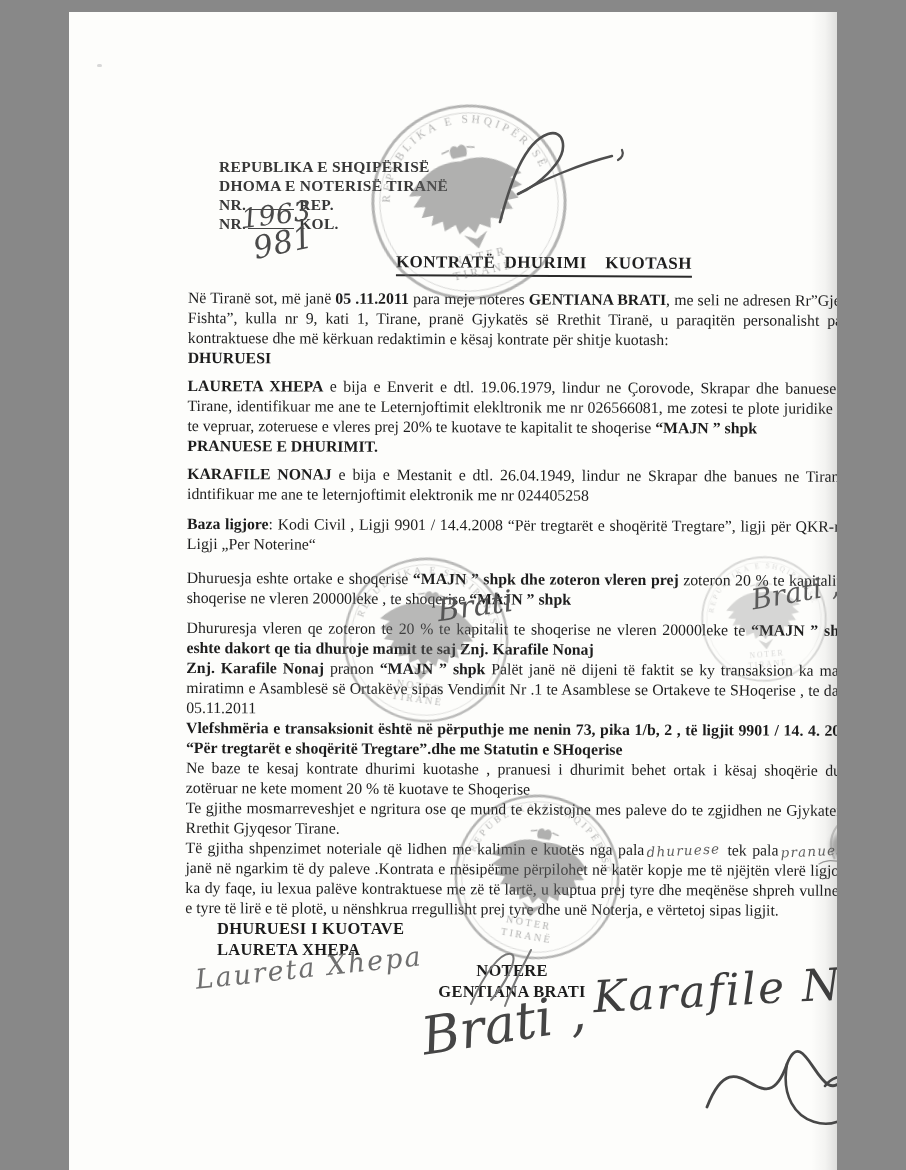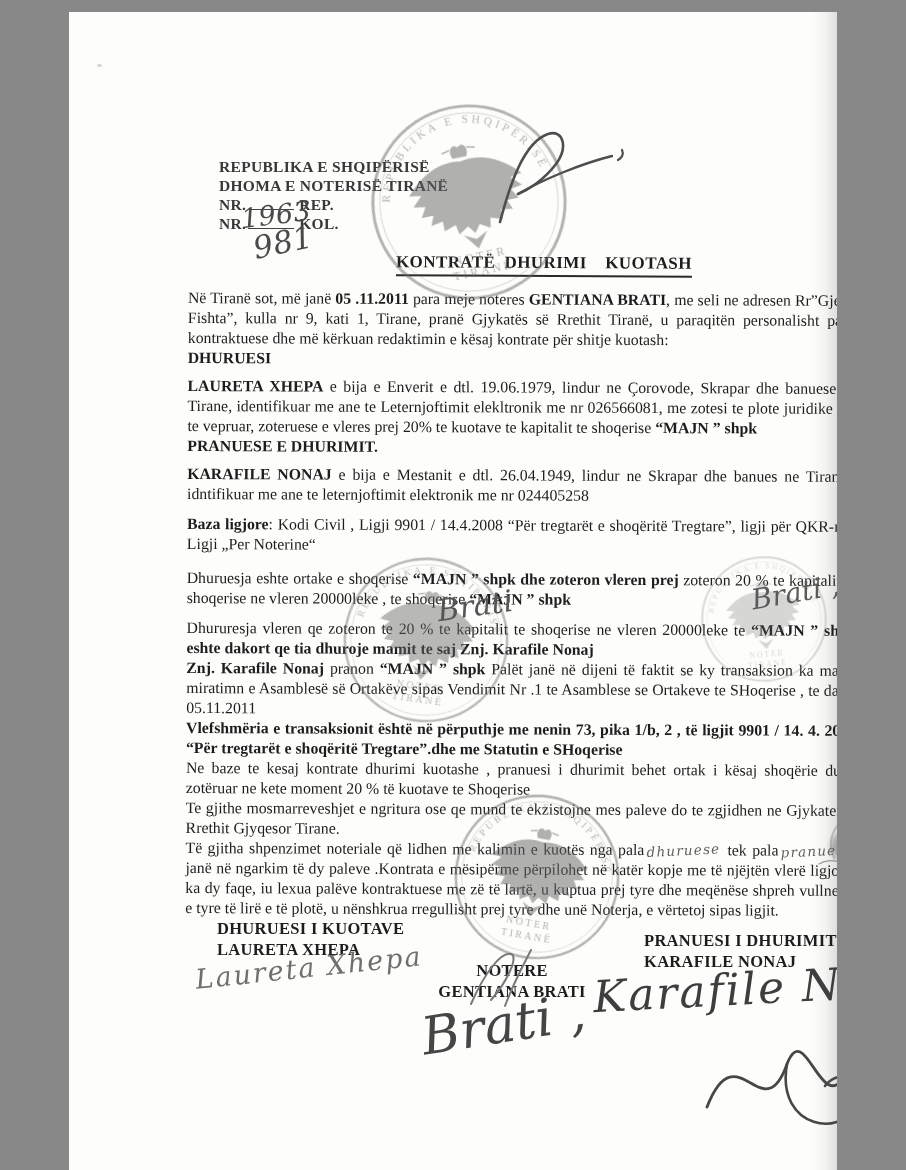--- a/index.html
+++ b/index.html
@@ -102,24 +102,20 @@
   <svg class="flourish" style="left:392px;top:930px;" width="80" height="75" viewBox="0 0 80 75">
     <path d="M10,62 C24,30 40,10 50,12 C58,14 46,40 30,58 M44,64 C52,42 62,24 70,8" fill="none" stroke="#787878" stroke-width="2" stroke-linecap="round"></path>
   </svg>
 
   <div class="sig-label sig-center" style="left:358px;top:948px;">
     <div>NOTERE</div>
     <div>GENTIANA BRATI</div>
   </div>
   <span class="script" style="left:352px;top:982px;font-size:52px;transform:rotate(-9deg);color:#454545;">Brati ,</span>
 
-  <div class="sig-label" style="left:575px;top:918px;">
-    <div>PRANUESI I DHURIMIT</div>
-    <div>KARAFILE NONAJ</div>
-  </div>
   <span class="script" style="left:524px;top:950px;font-size:44px;transform:rotate(-3deg);color:#3e3e3e;letter-spacing:2px;">Karafile  Nonaj</span>
   <svg class="flourish" style="left:618px;top:1000px;" width="250" height="150" viewBox="0 0 250 150">
     <path d="M20,95 C50,18 76,120 100,52 C118,6 134,104 158,64 C176,36 206,86 232,48" fill="none" stroke="#474747" stroke-width="2.8" stroke-linecap="round"></path>
     <path d="M100,52 C88,118 160,128 170,88 C176,62 150,58 138,74" fill="none" stroke="#474747" stroke-width="2.6" stroke-linecap="round"></path>
   </svg>
 
 <svg viewBox="-110 -110 220 220" class="stamp" style="position: absolute; left: 291px; top: 81px; width: 218px; height: 218px; opacity: 0.5; transform: rotate(-12deg); filter: blur(0.5px);">
       <circle cx="0" cy="0" r="97" fill="none" stroke="#6b6b6b" stroke-width="3"></circle>
       <circle cx="0" cy="0" r="90" fill="none" stroke="#6b6b6b" stroke-width="1" opacity="0.55"></circle>
       <defs>

